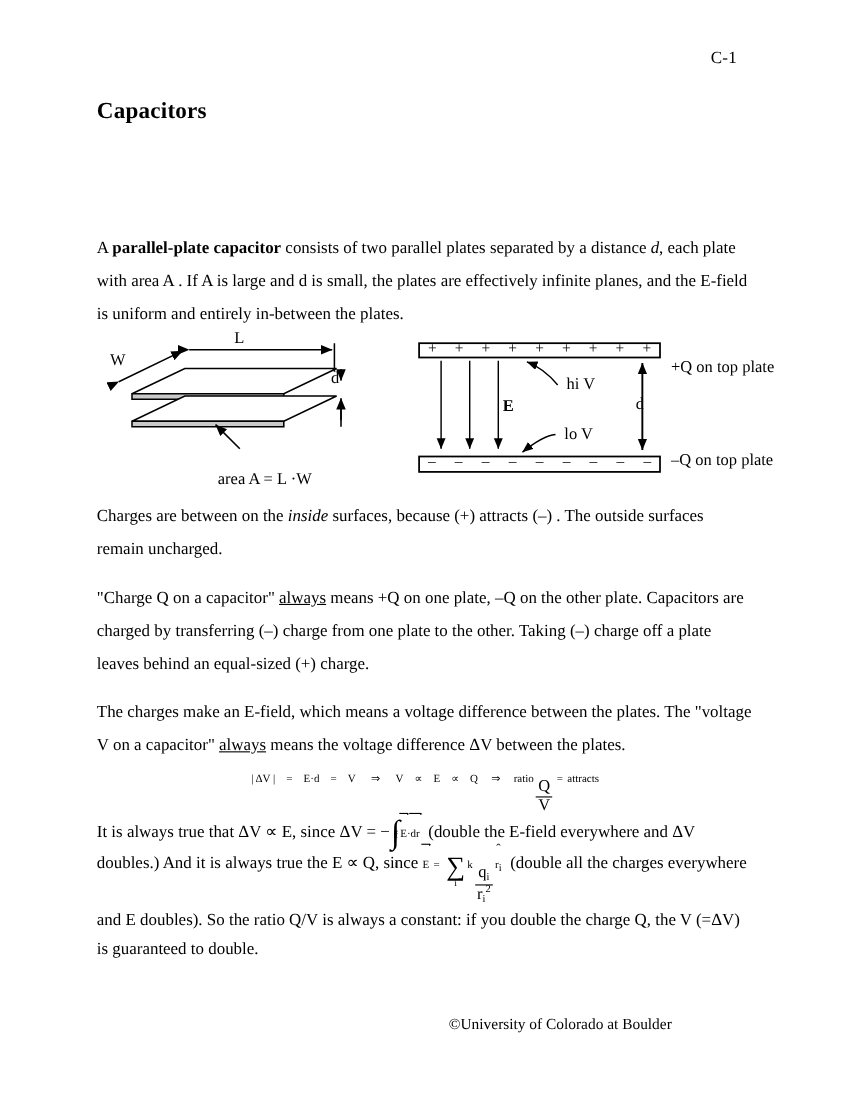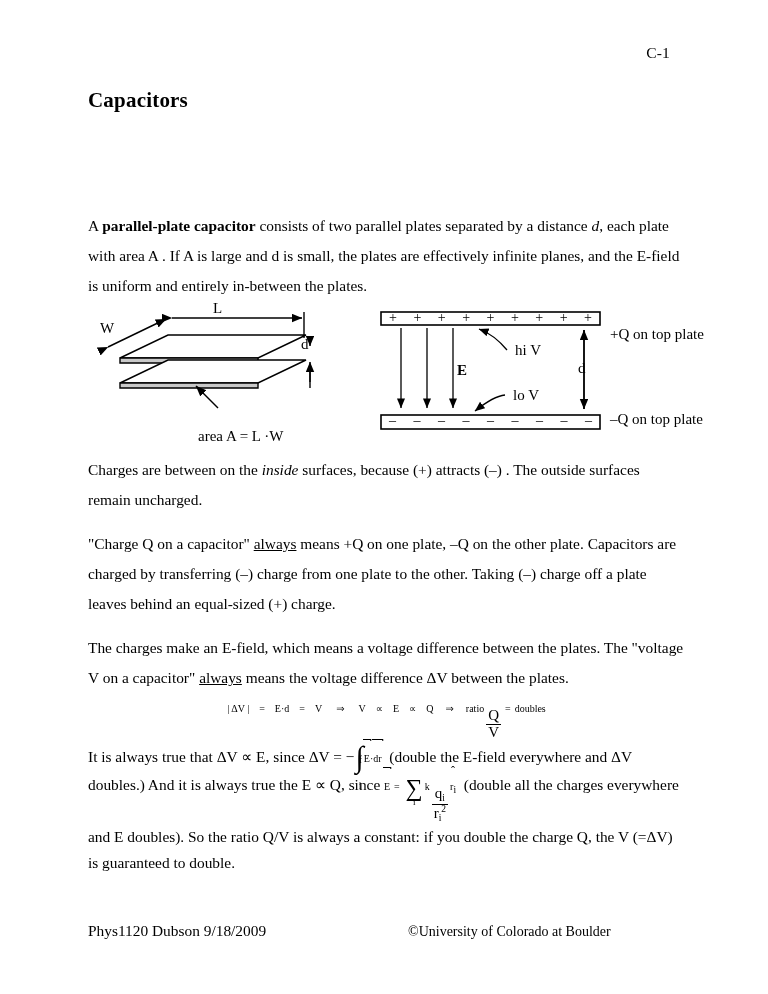--- a/index.html
+++ b/index.html
@@ -237,35 +237,34 @@
     <span class="math">V</span>
     <span class="math op">∝</span>
     <span class="math">E</span>
     <span class="math op">∝</span>
     <span class="math">Q</span>
     <span class="math op" style="margin:0 8px;">⇒</span>
     <span class="math">ratio</span><span class="frac">
         <span class="num">Q</span>
         <span class="den">V</span>
       </span><span class="math" style="margin-left:2px;">=</span>
-    <span class="math">doubles</span>
+    <span class="math">attracts</span>
   </div>
 
   <div class="para" style="top:744px; line-height:26px;">
     <span>It is always true that ΔV ∝ E, since  ΔV  = −</span><span class="intg">
         <span class="glyph">∫</span>
         <span class="lims">
           <span class="hi">f</span>
           <span class="lo">i</span>
         </span>
       </span><span class="vecwrap"><span class="bar"></span><span class="math">E</span></span><span class="math">·</span><span class="vecwrap"><span class="bar"></span><span class="math">dr</span></span>&nbsp; <span>(double the E-field everywhere and ΔV doubles.)  And it is always true the E ∝ Q, since </span><span class="vecwrap"><span class="bar"></span><span class="math">E</span></span> <span class="math">=</span> <span class="summ">
         <span class="sglyph">∑</span>
         <span class="sidx">i</span>
       </span><span class="math">k</span><span class="frac">
         <span class="num"><span>q</span><span class="sub">i</span></span>
         <span class="den"><span>r</span><span class="sub">i</span><span class="sup">2</span></span>
       </span><span class="hatwrap"><span class="hat">ˆ</span><span class="math">r</span><span class="sub">i</span></span>&nbsp; <span>(double all the charges everywhere and E doubles).    So the ratio Q/V is always a constant:  if you double the charge Q, the V (=ΔV) is guaranteed to double.</span>
   </div>
 
-  <div class="footer-left">Phys1120 Dubson 9/18/2009</div>
   <div class="footer-right">©University of Colorado at Boulder</div>
 
 </div>
 
 </body></html>

